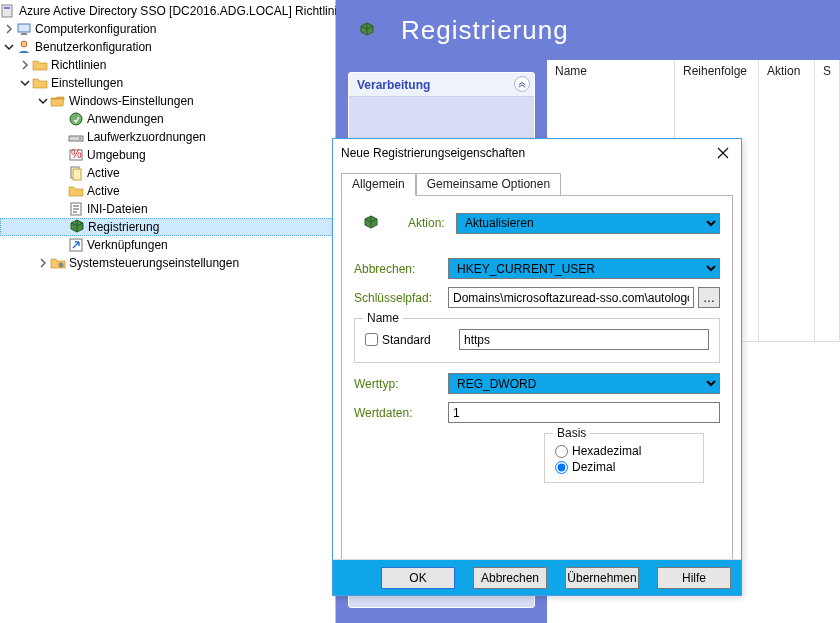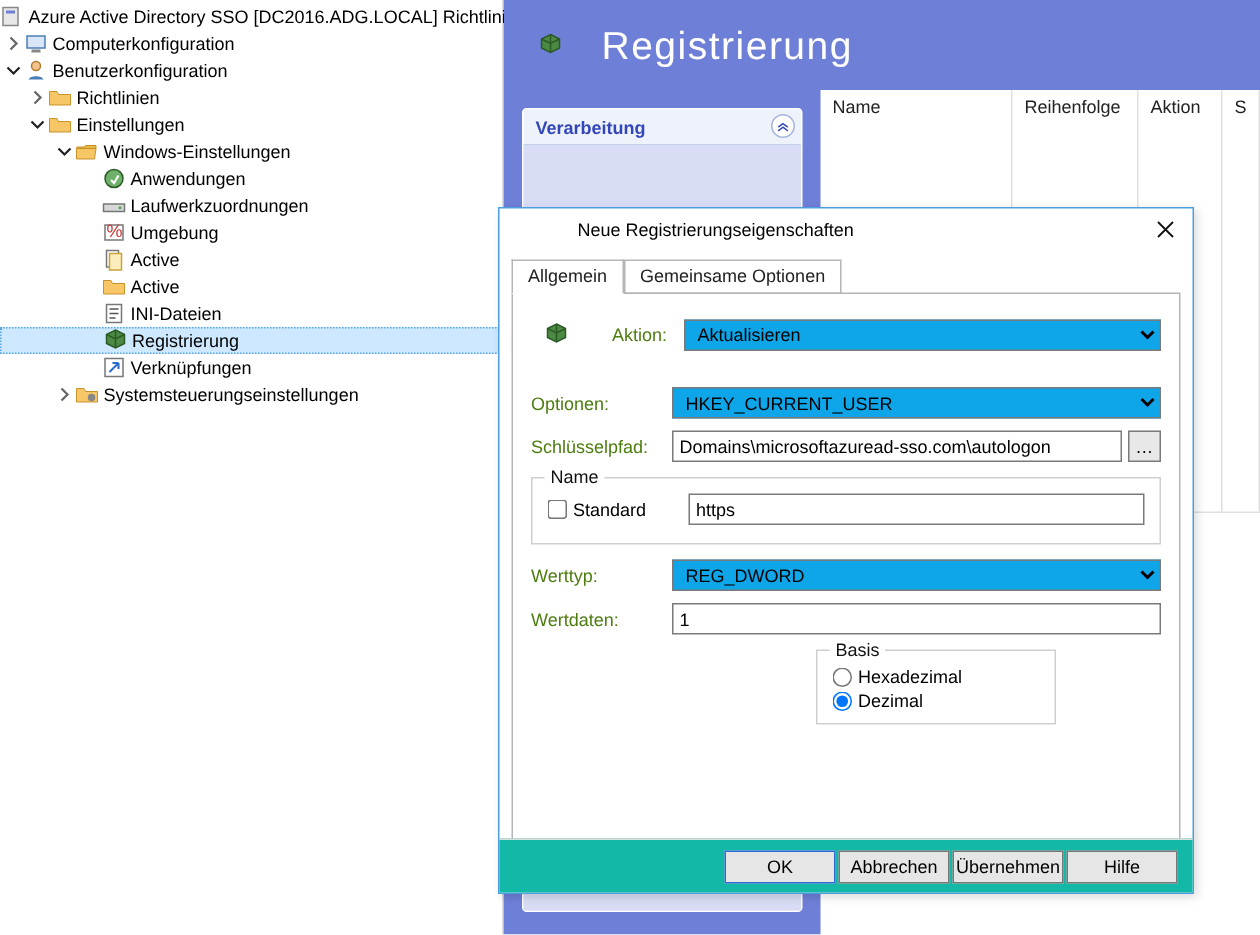--- a/index.html
+++ b/index.html
@@ -24,21 +24,21 @@
 .side-box { width: 216px; background: #6e7fd7; padding: 12px; }
 .side-task { background: #eef2fb; border: 1px solid #fff; border-radius: 3px; }
 .side-task-head { height: 24px; display: flex; align-items: center; padding: 0 8px; color: #3347b8; font-weight: bold; position: relative; border-bottom: 1px solid #c5d0ee; }
 .side-task-head .chev { position: absolute; right: 4px; top: 3px; width: 16px; height: 16px; border: 1px solid #a9b7de; border-radius: 8px; display: flex; align-items: center; justify-content: center; background: #fff; }
 .side-task-body { height: 510px; background: #d8ddf5; }
 .grid-head { flex: 1; display: flex; border-bottom: 1px solid #e0e0e0; height: 24px; }
 .grid-col { border-right: 1px solid #e0e0e0; padding: 4px 8px; color: #222; }
 .grid-area { flex: 1; }
 
 
-.dialog { position: absolute; left: 332px; top: 138px; width: 464px; height: 458px; background: #fff; border: 1px solid #4a9fe0; box-shadow: 2px 2px 6px rgba(0,0,0,.15); padding-left: 44px; }
+.dialog { position: absolute; left: 332px; top: 138px; width: 410px; height: 458px; background: #fff; border: 1px solid #4a9fe0; box-shadow: 2px 2px 6px rgba(0,0,0,.15); }
 .dlg-title { height: 28px; display: flex; align-items: center; padding: 0 8px; color: #000; }
 .dlg-title .spacer { flex: 1; }
 .dlg-close { width: 20px; height: 20px; display: flex; align-items: center; justify-content: center; cursor: pointer; }
 .dlg-body { position: absolute; top: 28px; bottom: 36px; left: 0; right: 0; padding: 6px 8px 0 8px; }
 
 .tabstrip { display: flex; position: relative; margin-bottom: -1px; }
 .tab { padding: 3px 10px 4px 10px; border: 1px solid #b5b5b5; background: #fff; margin-right: 0px; position: relative; color: #222; cursor: default; }
 .tab.active { border-bottom: 1px solid #fff; z-index: 2; }
 .tabpage { border: 1px solid #b5b5b5; padding: 10px 12px; height: 366px; position: relative; }
 
@@ -47,21 +47,21 @@
 .form-row .fcontrol { flex: 1; }
 select, input[type=text] { width: 100%; height: 21px; border: 1px solid #7a7a7a; background: #fff; padding: 0 4px; font-size: 12px; }
 select { background: #0ea5e9; }
 .btn-small { width: 24px; height: 21px; border: 1px solid #7a7a7a; background: #e8e8e8; margin-left: 4px; display: flex; align-items: center; justify-content: center; cursor: pointer; }
 
 .group { border: 1px solid #cfcfcf; margin: 10px 0; padding: 10px 10px 12px 10px; position: relative; }
 .group .glabel { position: absolute; top: -8px; left: 8px; background: #fff; padding: 0 4px; color: #111; }
 .inline-check { display: flex; align-items: center; gap: 4px; width: 94px; }
 .radio-row { display: flex; align-items: center; gap: 4px; margin: 2px 0; }
 
-.dlg-buttons { position: absolute; left: 0; right: 0; bottom: 0; height: 36px; display: flex; align-items: center; justify-content: flex-end; gap: 2px; padding: 0 10px; border-top: 1px solid #dcdcdc; background: #14b8a6; }
+.dlg-buttons { position: absolute; left: 0; right: 0; bottom: 0; height: 36px; display: flex; align-items: center; justify-content: flex-end; gap: 18px; padding: 0 10px; border-top: 1px solid #dcdcdc; background: #0ea5e9; }
 .dbtn { width: 74px; height: 22px; border: 1px solid #777; background: #e6e6e6; display: flex; align-items: center; justify-content: center; cursor: pointer; }
 .dbtn.primary { border: 1.6px solid #2e6bd6; }
 
 
 .ico-folder { fill: #f6c667; stroke: #c28a1a; stroke-width: .6; }
 .ico-cube { fill: #4a8a42; stroke: #2c5a27; }
 </style>
 </head>
 <body>
 
@@ -316,21 +316,21 @@
         </span>
         <span class="flabel" style="width:48px">Aktion:</span>
         <span class="fcontrol">
           <select>
             <option>Aktualisieren</option>
           </select>
         </span>
       </div>
 
       <div class="form-row">
-        <span class="flabel">Optionen:</span>
+        <span class="flabel">Abbrechen:</span>
         <span class="fcontrol">
           <select>
             <option>HKEY_CURRENT_USER</option>
           </select>
         </span>
       </div>
 
       <div class="form-row">
         <span class="flabel">Schlüsselpfad:</span>
         <span class="fcontrol" style="display:flex">

